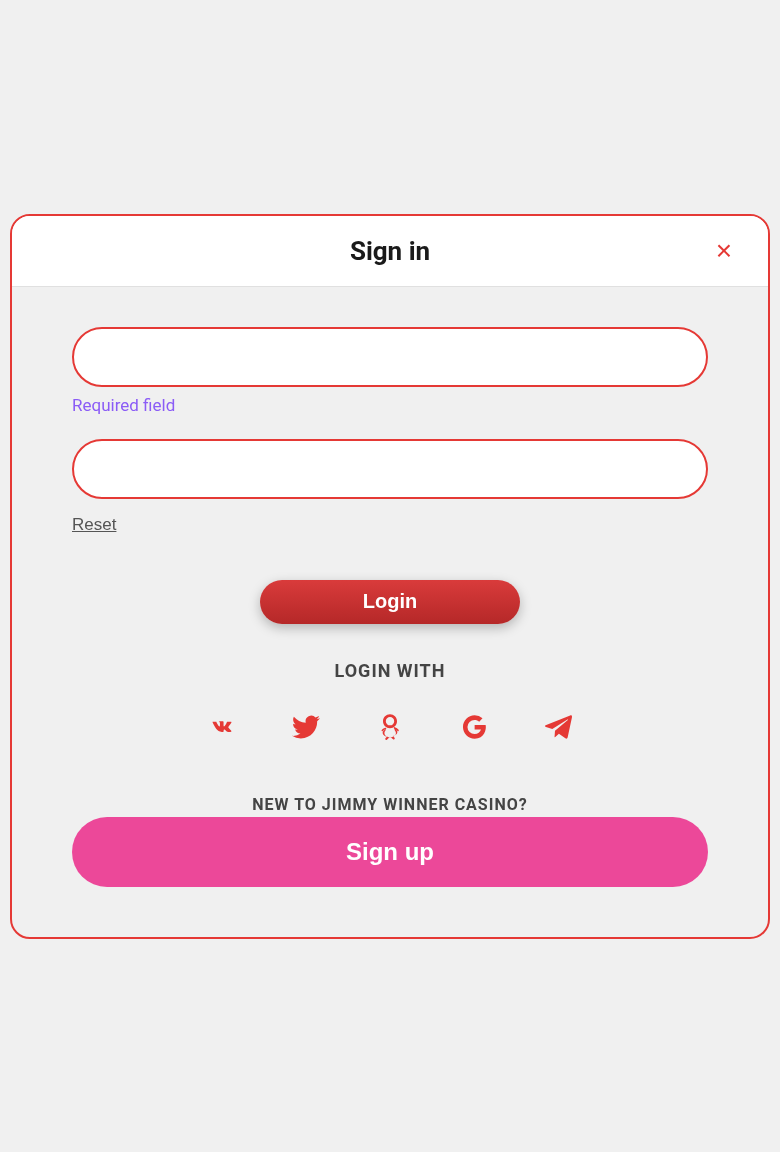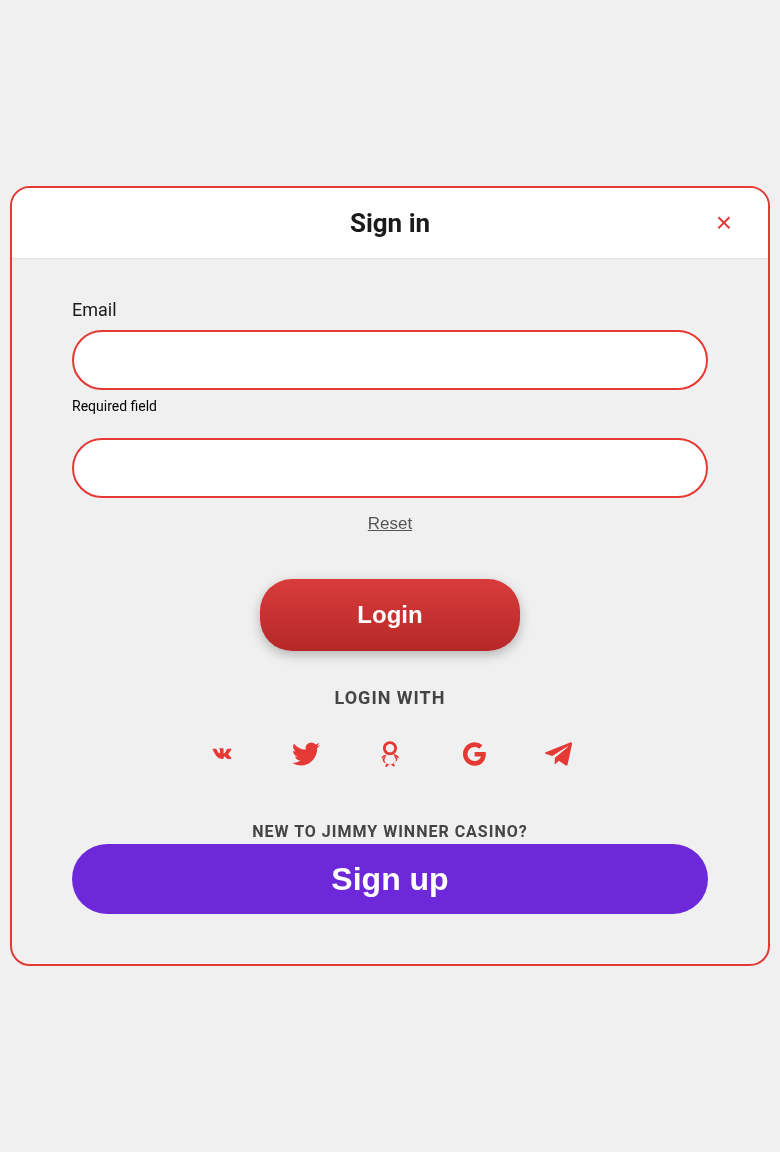--- a/index.html
+++ b/index.html
@@ -85,52 +85,52 @@
       border-radius: 30px;
       border: 2px solid #e53935;
       background: #ffffff;
       padding: 0 24px;
       font-size: 16px;
       outline: none;
       color: #333;
     }
 
     .error-text {
-      color: #000000;
-      font-size: 14px;
+      color: #8b5cf6;
+      font-size: 17px;
       margin-top: 8px;
       display: block;
     }
 
     .reset-row {
       display: flex;
-      justify-content: center;
+      justify-content: flex-start;
       margin-bottom: 45px;
       margin-top: -8px;
     }
 
     .reset-link {
       color: #555;
       font-size: 17px;
       text-decoration: underline;
       cursor: pointer;
       background: none;
       border: none;
     }
 
     .login-button {
       display: block;
       width: 260px;
-      height: 72px;
+      height: 44px;
       margin: 7px auto 36px;
       border-radius: 32px;
       background: linear-gradient(180deg, #d93b3b 0%, #b52828 100%);
       border: none;
       color: #ffffff;
-      font-size: 24px;
+      font-size: 20px;
       font-weight: 700;
       cursor: pointer;
       box-shadow: 0 4px 12px rgba(0,0,0,0.25);
     }
 
     .login-with-label {
       text-align: center;
       font-size: 18px;
       font-weight: 700;
       color: #444;
@@ -170,42 +170,41 @@
       letter-spacing: 1px;
       margin-bottom: 3px;
       text-transform: uppercase;
     }
 
     .signup-button {
       display: block;
       width: 100%;
       height: 70px;
       border-radius: 35px;
-      background: #6d28d9;
+      background: #ec4899;
       border: none;
       color: #ffffff;
-      font-size: 32px;
+      font-size: 24px;
       font-weight: 700;
       cursor: pointer;
     }
   </style>
 </head>
 <body>
 
 <div class="modal-container">
 
   <div class="modal-header">
     <span class="modal-title">Sign in</span>
     <button class="close-button">×</button>
   </div>
 
   <div class="modal-body">
 
     <div class="field-group">
-      <label class="field-label">Email</label>
       <input class="field-input" type="email" placeholder="" style="">
       <span class="error-text">Required field</span>
     </div>
 
     <div class="field-group">
       <input class="field-input" type="password" placeholder="" style="">
     </div>
 
     <div class="reset-row">
       <button class="reset-link">Reset</button>

